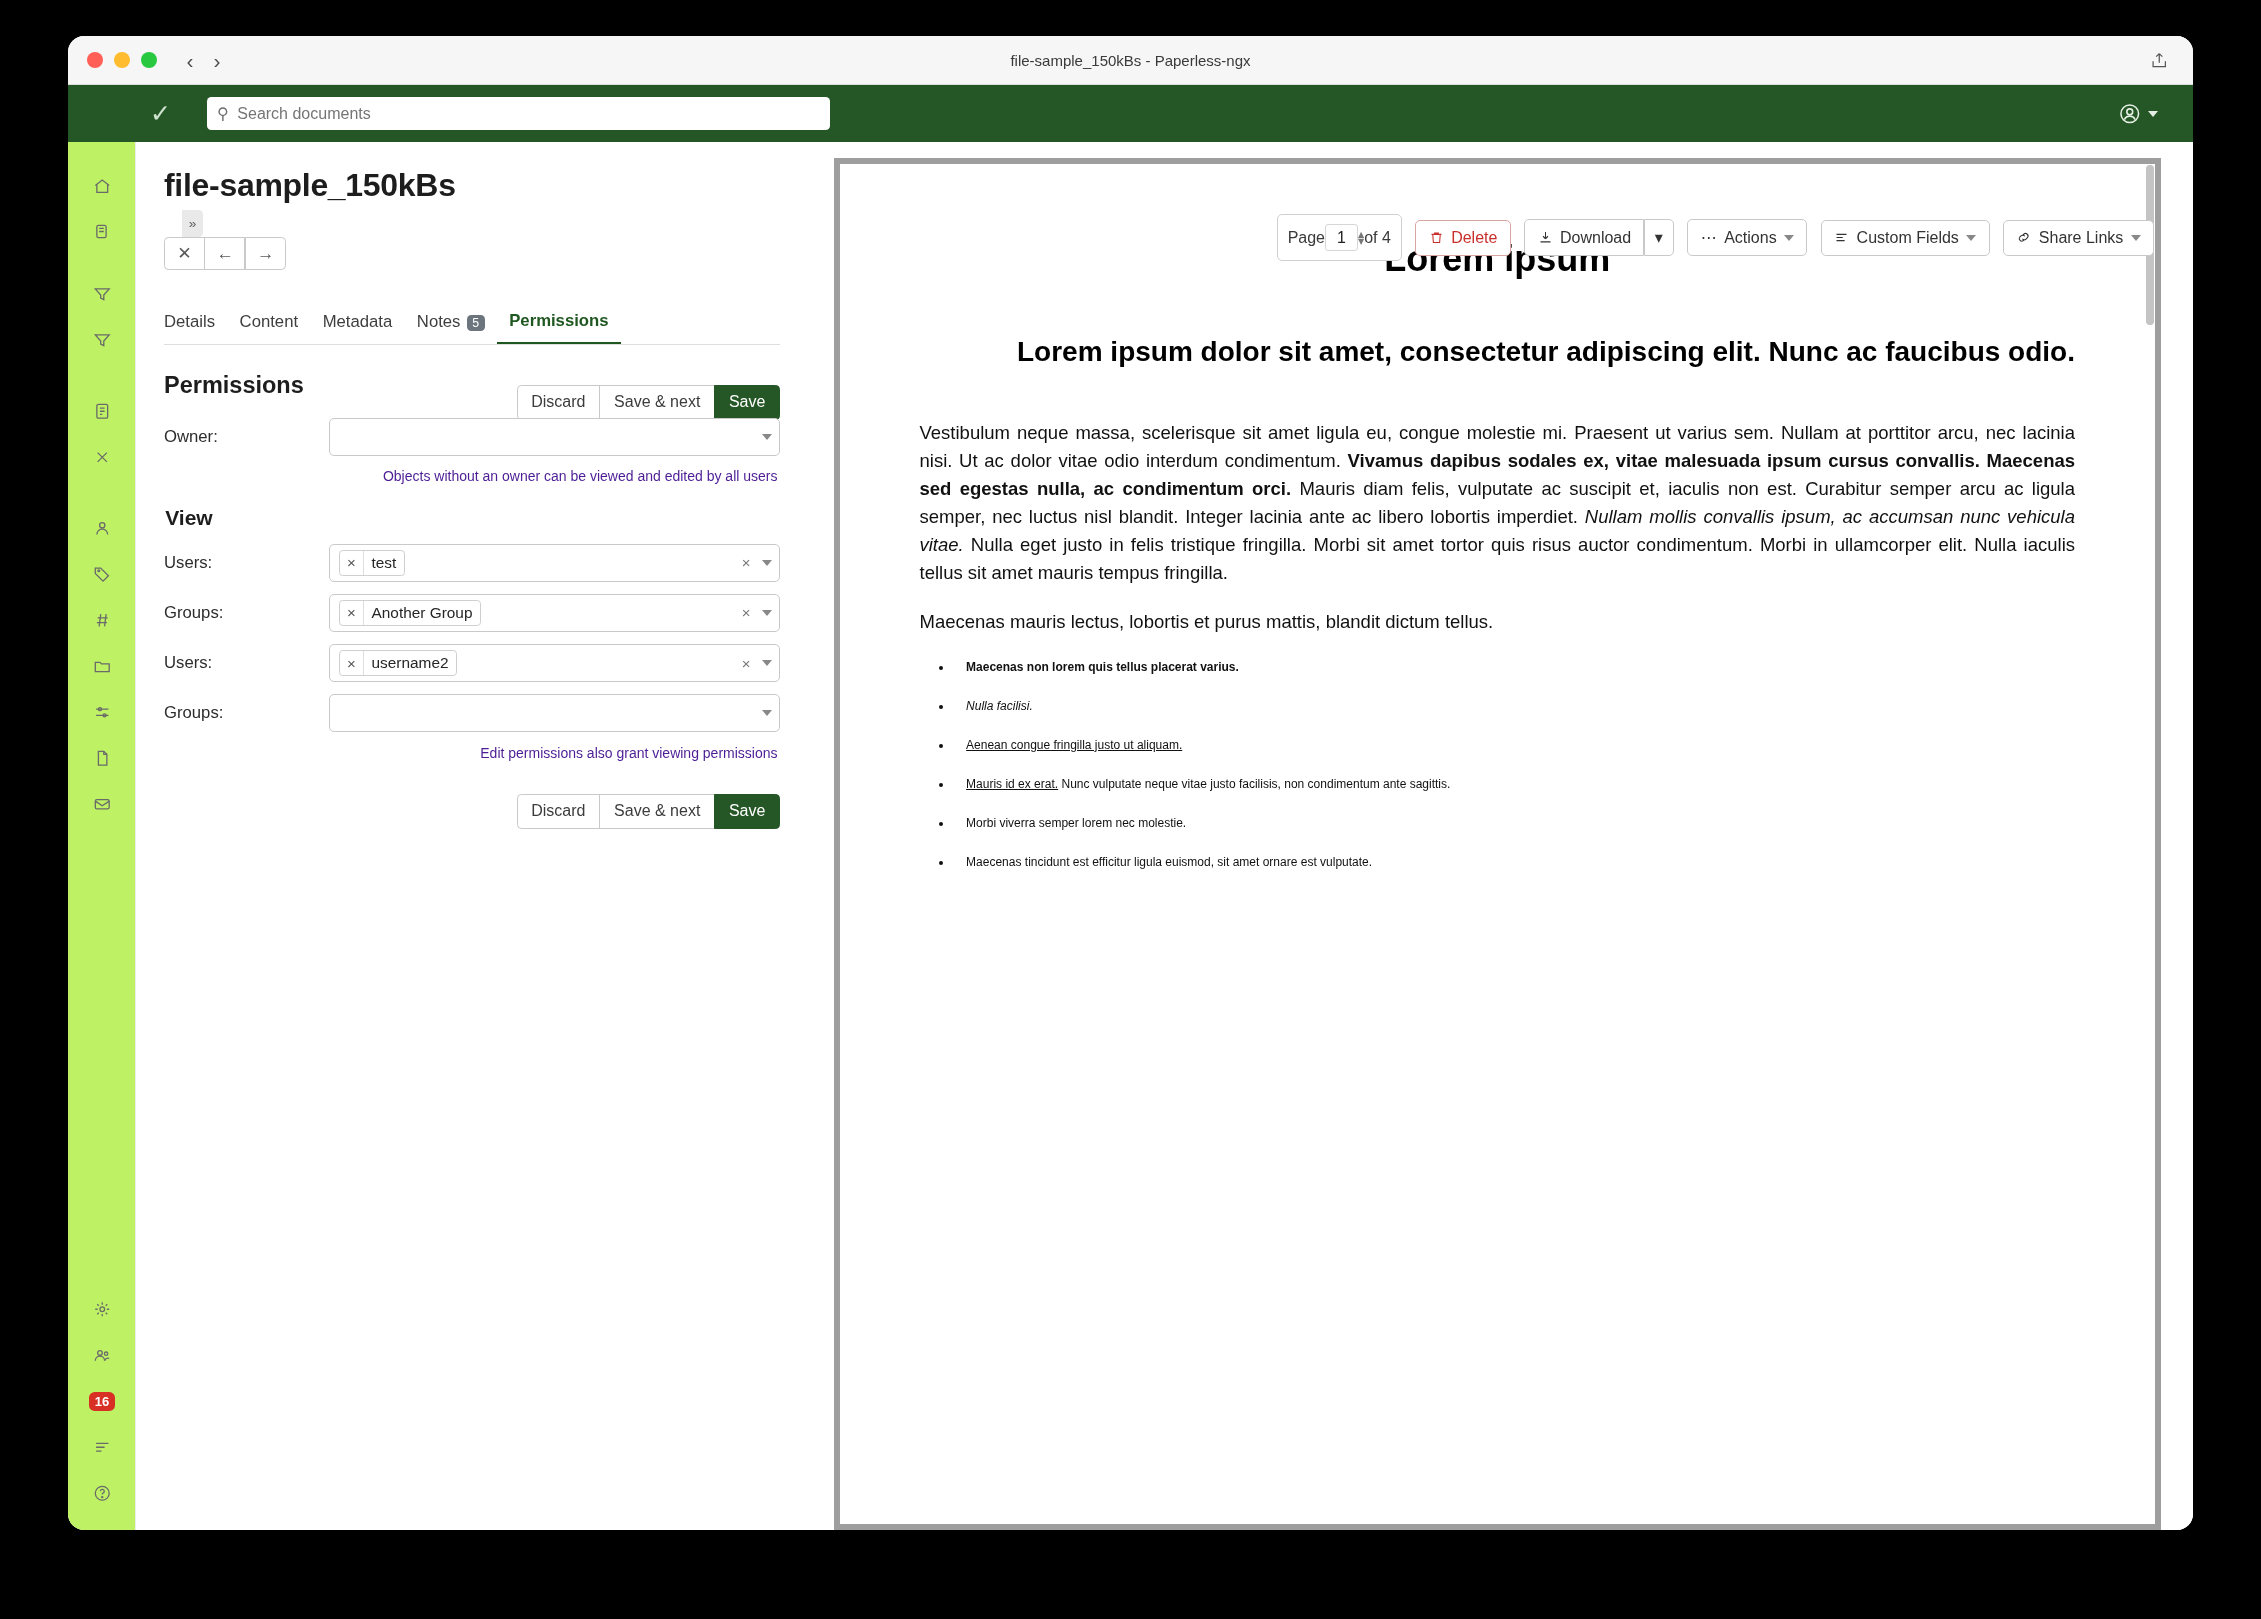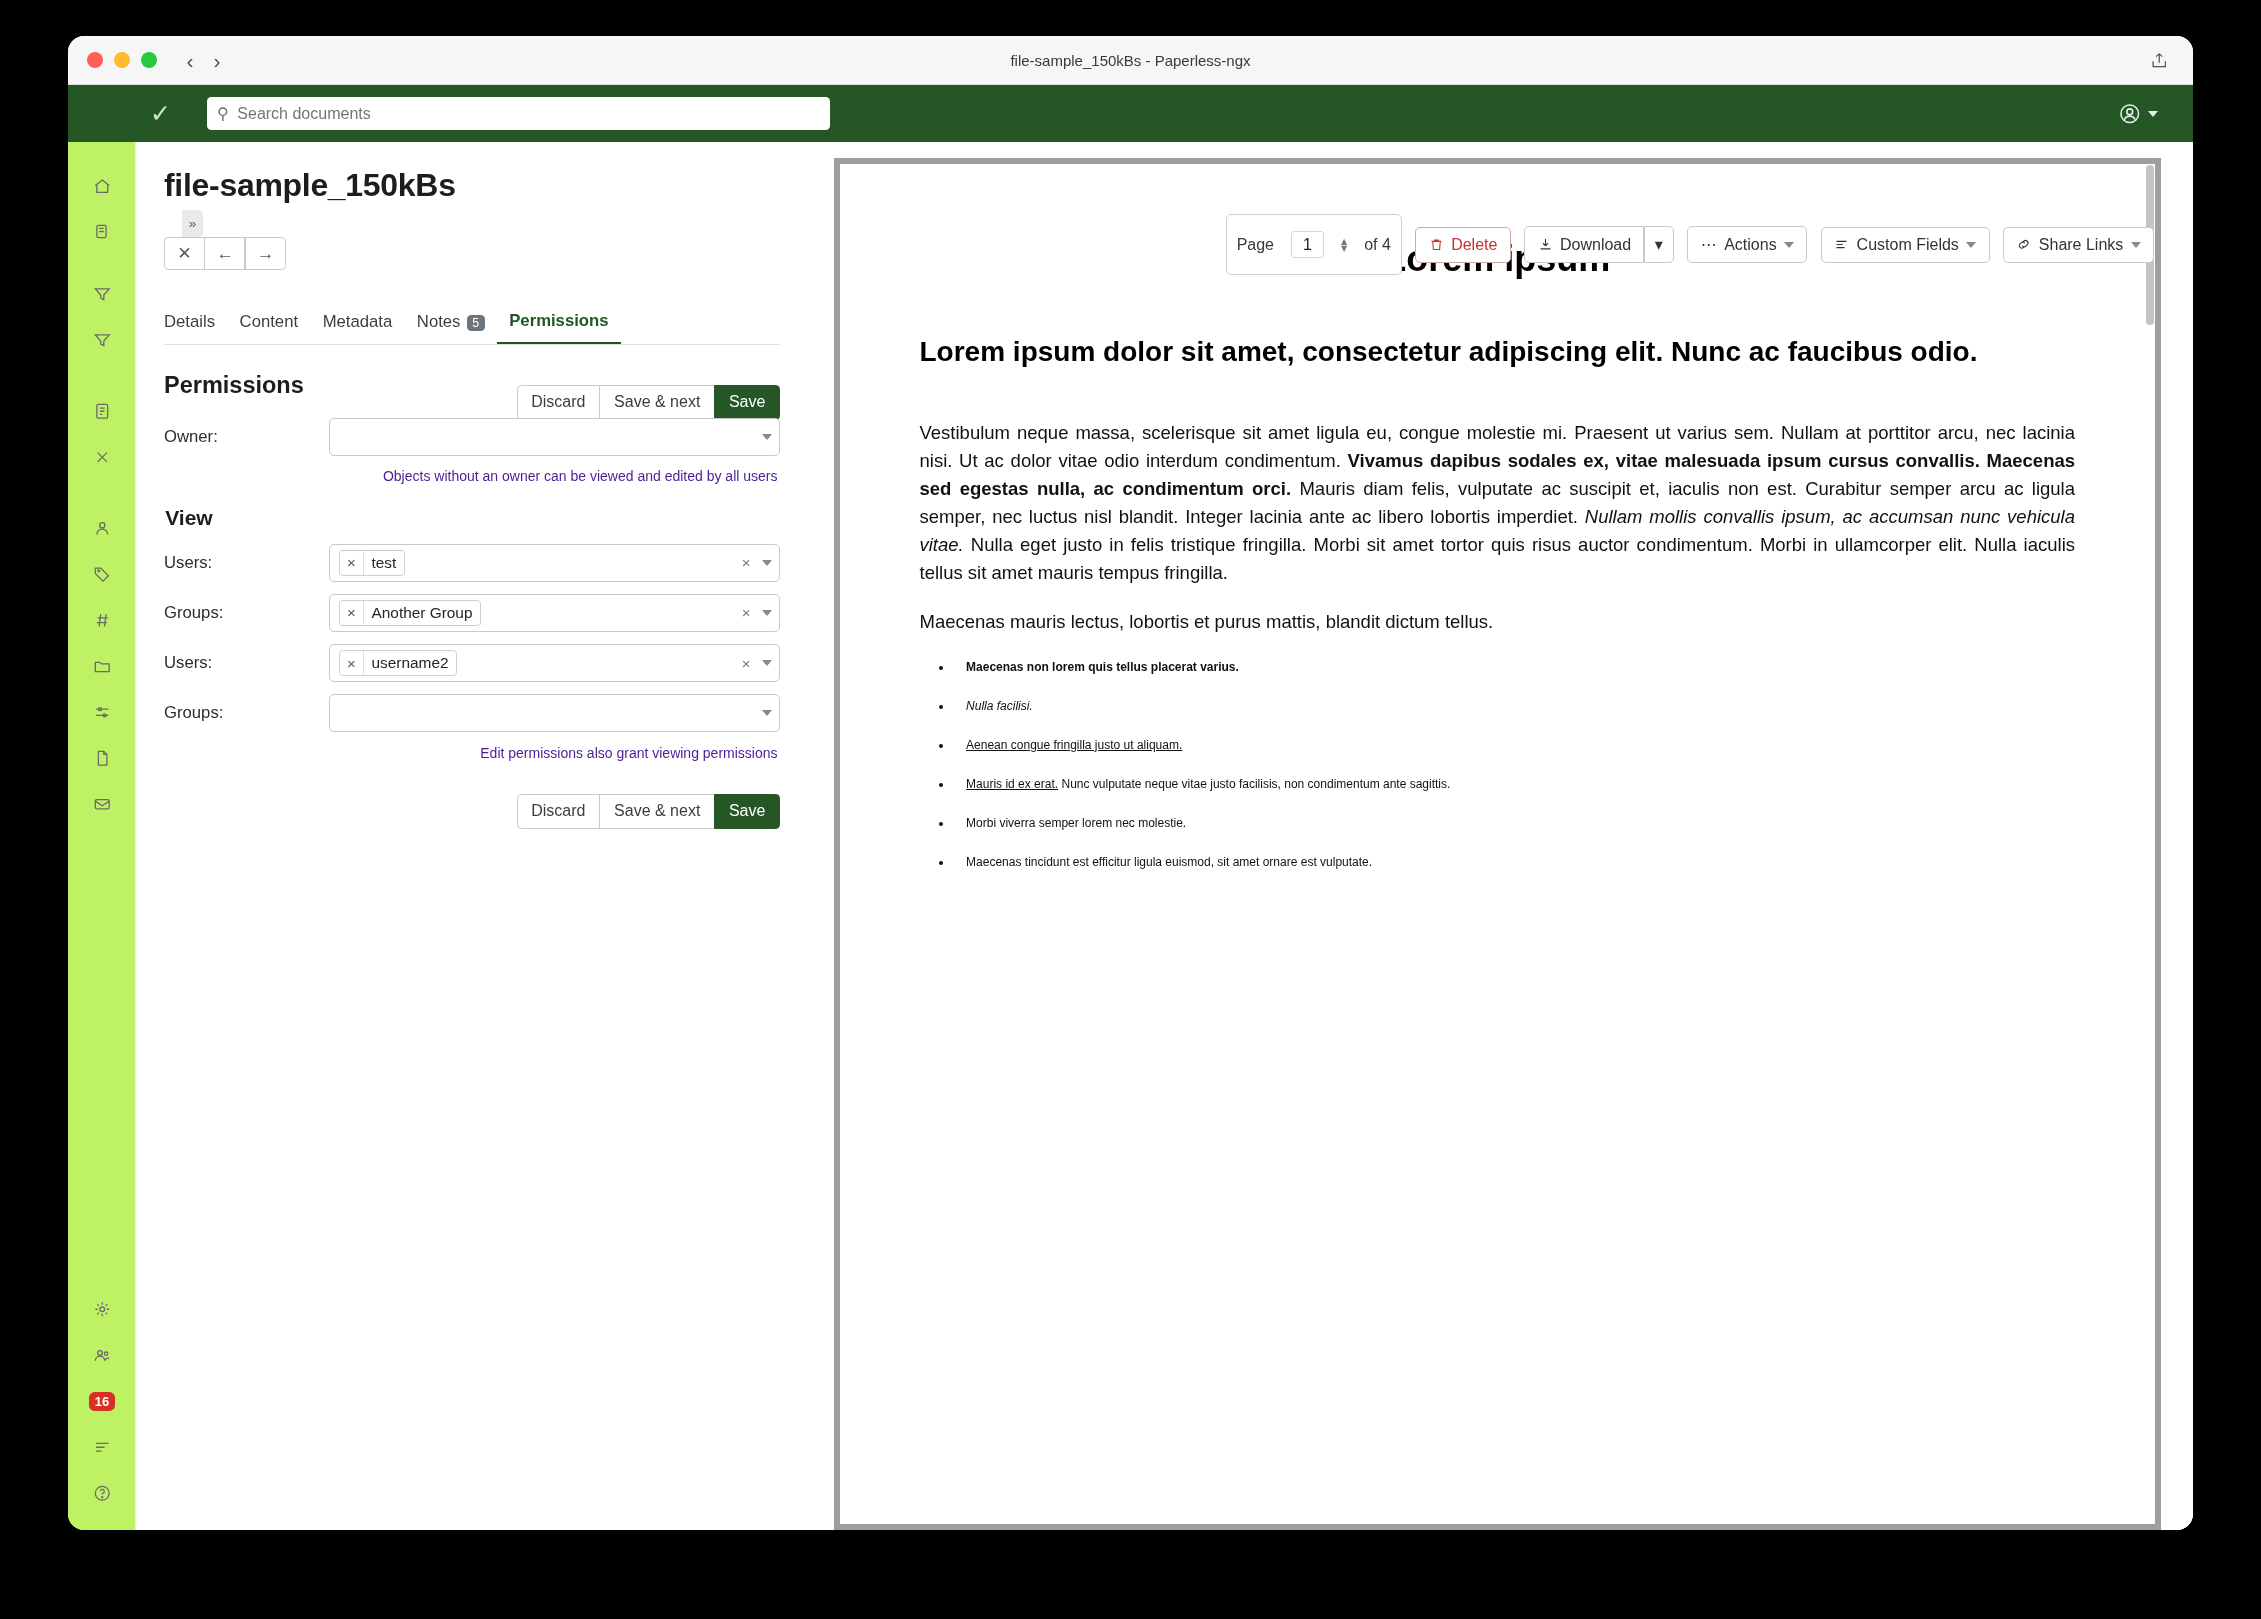--- a/index.html
+++ b/index.html
@@ -189,42 +189,42 @@
   .paper-frame {
     flex: 1; border: 6.2px solid #9e9e9e; background: #fff;
     overflow: hidden; position: relative;
   }
   .paper {
     position: absolute; inset: 0;
     padding: 74px 80px 0 80px;
     overflow: hidden;
   }
   .p-h1 { text-align: center; font-size: 36px; font-weight: bold; color: #000; margin-bottom: 53px; }
-  .p-h2 { font-size: 28px; font-weight: bold; color: #000; line-height: 1.35; text-align: left; margin-bottom: 48px; }
+  .p-h2 { font-size: 28px; font-weight: bold; color: #000; line-height: 1.35; text-align: right; margin-bottom: 48px; }
   .p-par { font-size: 18.5px; color: #111; line-height: 1.52; text-align: justify; margin-bottom: 21px; }
   .p-par.short { text-align: left; }
   .p-list { margin: 16px 0 0 33px; }
   .p-list li { font-size: 12px; color: #111; line-height: 1.5; margin-bottom: 21px; padding-left: 13.6px; }
   .b { font-weight: bold; }
   .i { font-style: italic; }
   .u { text-decoration: underline; }
   .preview-scroll {
     position: absolute; right: 1.2px; top: 1.2px;
     width: 7.4px; height: 160px; border-radius: 3.7px; background: #c4c4c4;
   }
   
   .toolbar {
     position: absolute; top: 178px; right: 39px;
     display: flex; align-items: center; gap: 13.6px;
     z-index: 4;
   }
   .pagebox {
-    display: flex; align-items: center; gap: 17px;
+    display: flex; align-items: center; gap: 0;
     border: 0.6px solid #d0d0d0; border-radius: 5px;
-    padding: 16px 10px; font-size: 16px; color: #3a3a3a;
+    padding: 9px 10px; font-size: 16px; color: #3a3a3a;
     background: #fff;
   }
   .pagenum {
     width: 33px; height: 27px; border: 0.6px solid #d6d6d6; border-radius: 3.1px;
     display: flex; align-items: center; justify-content: center;
     font-size: 16px; color: #222;
   }
   .spin { display: flex; flex-direction: column; line-height: .55; font-size: 12.3px; color: #777; }
   .tbtn {
     display: flex; align-items: center; gap: 7.4px;

